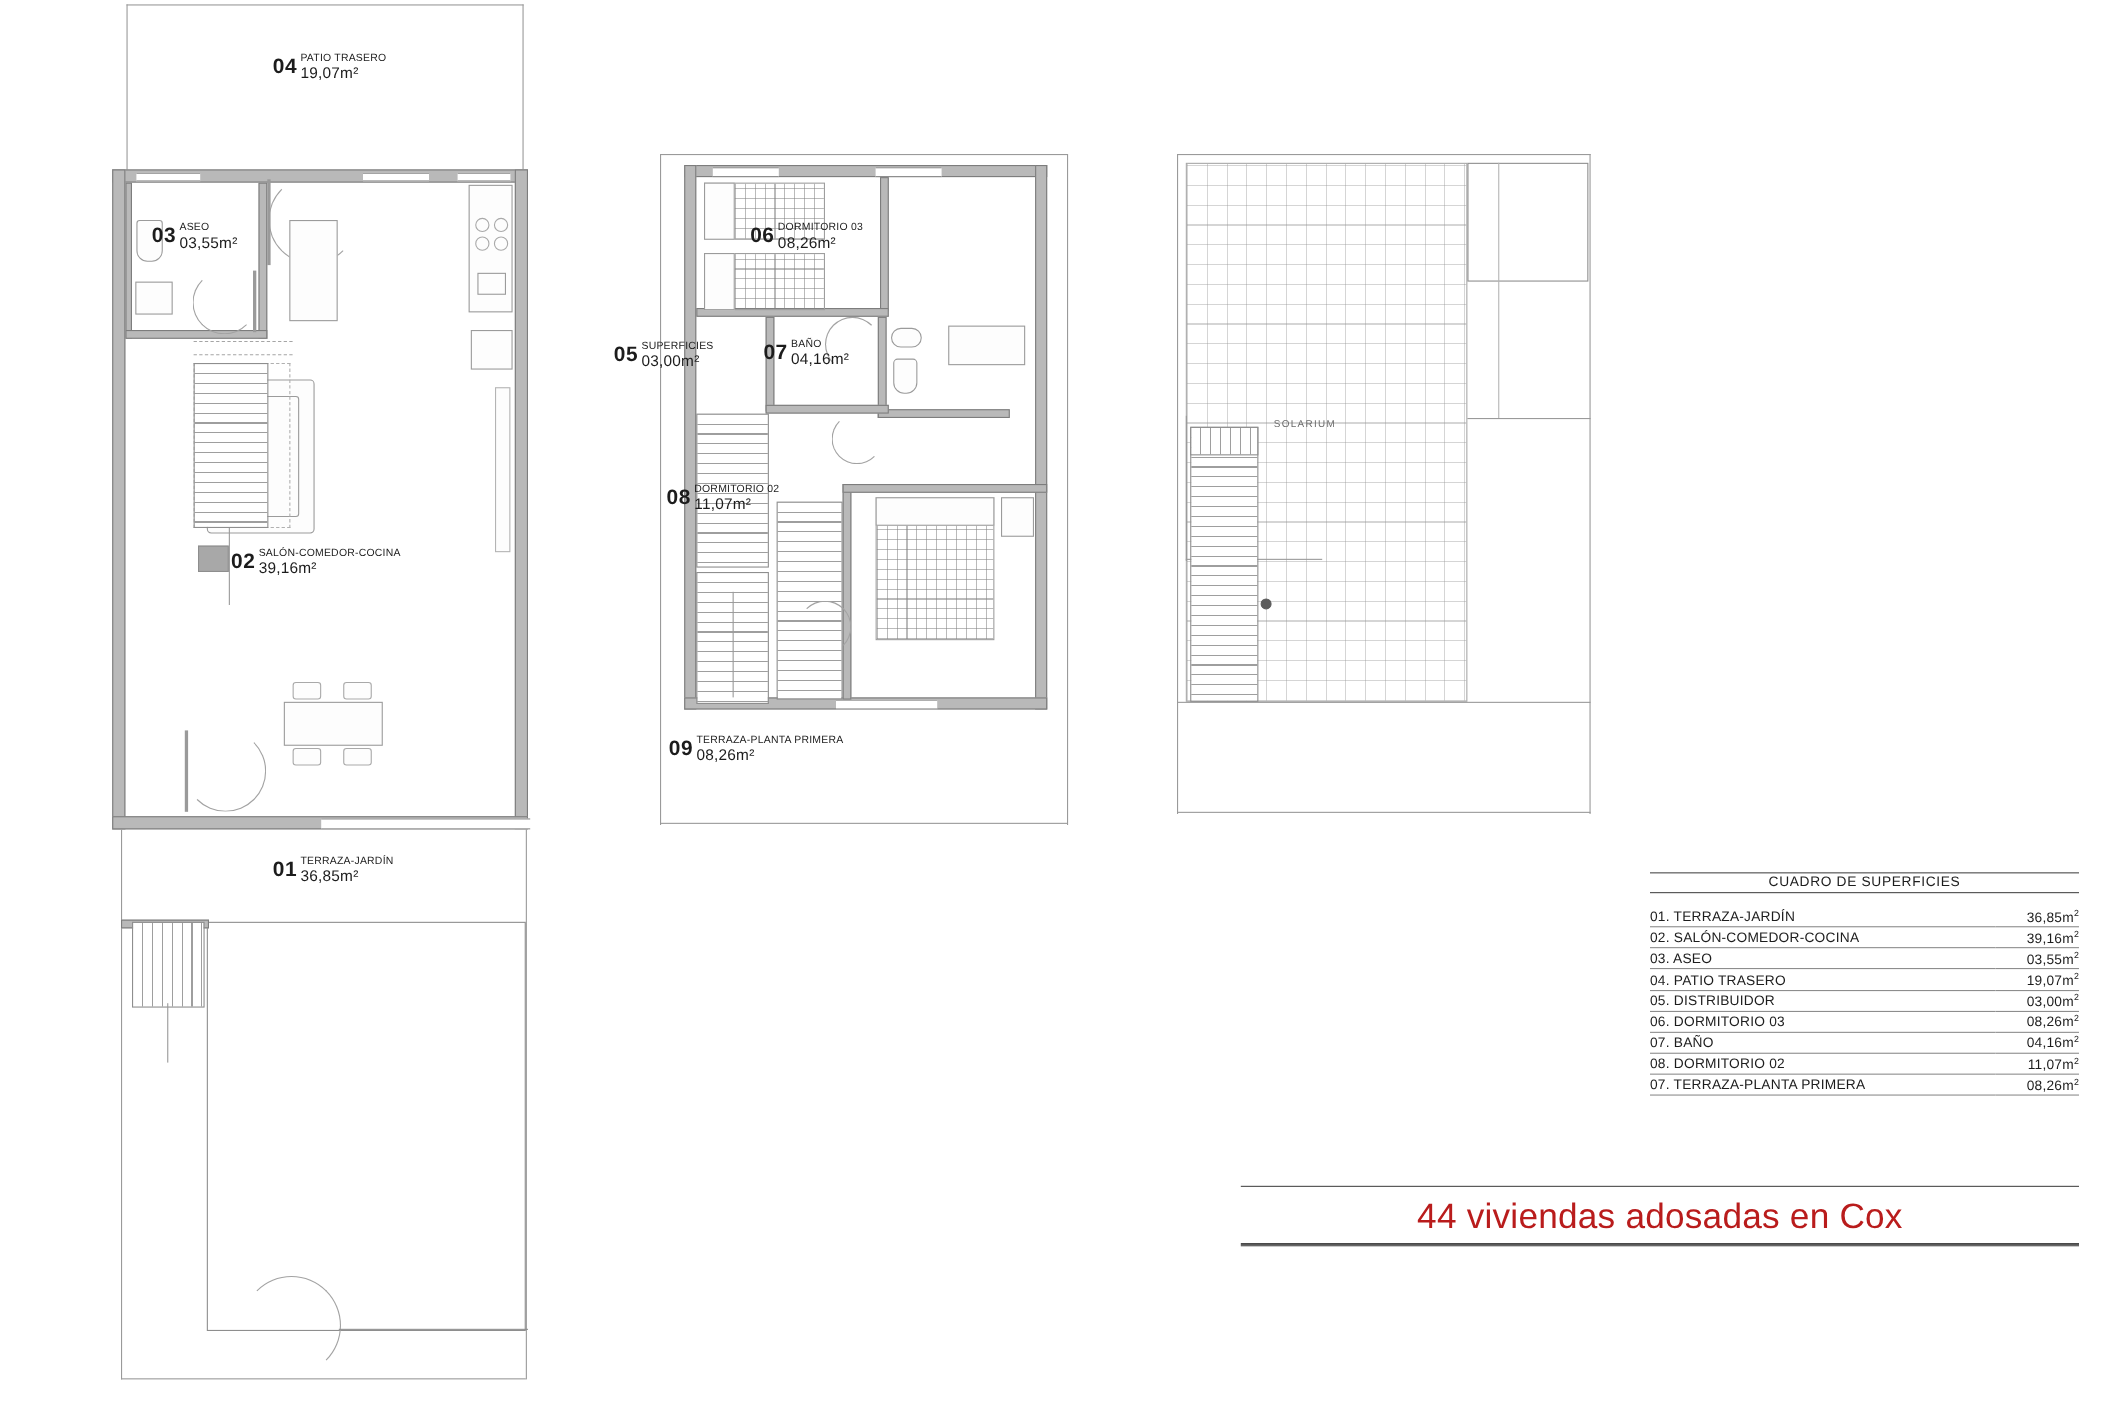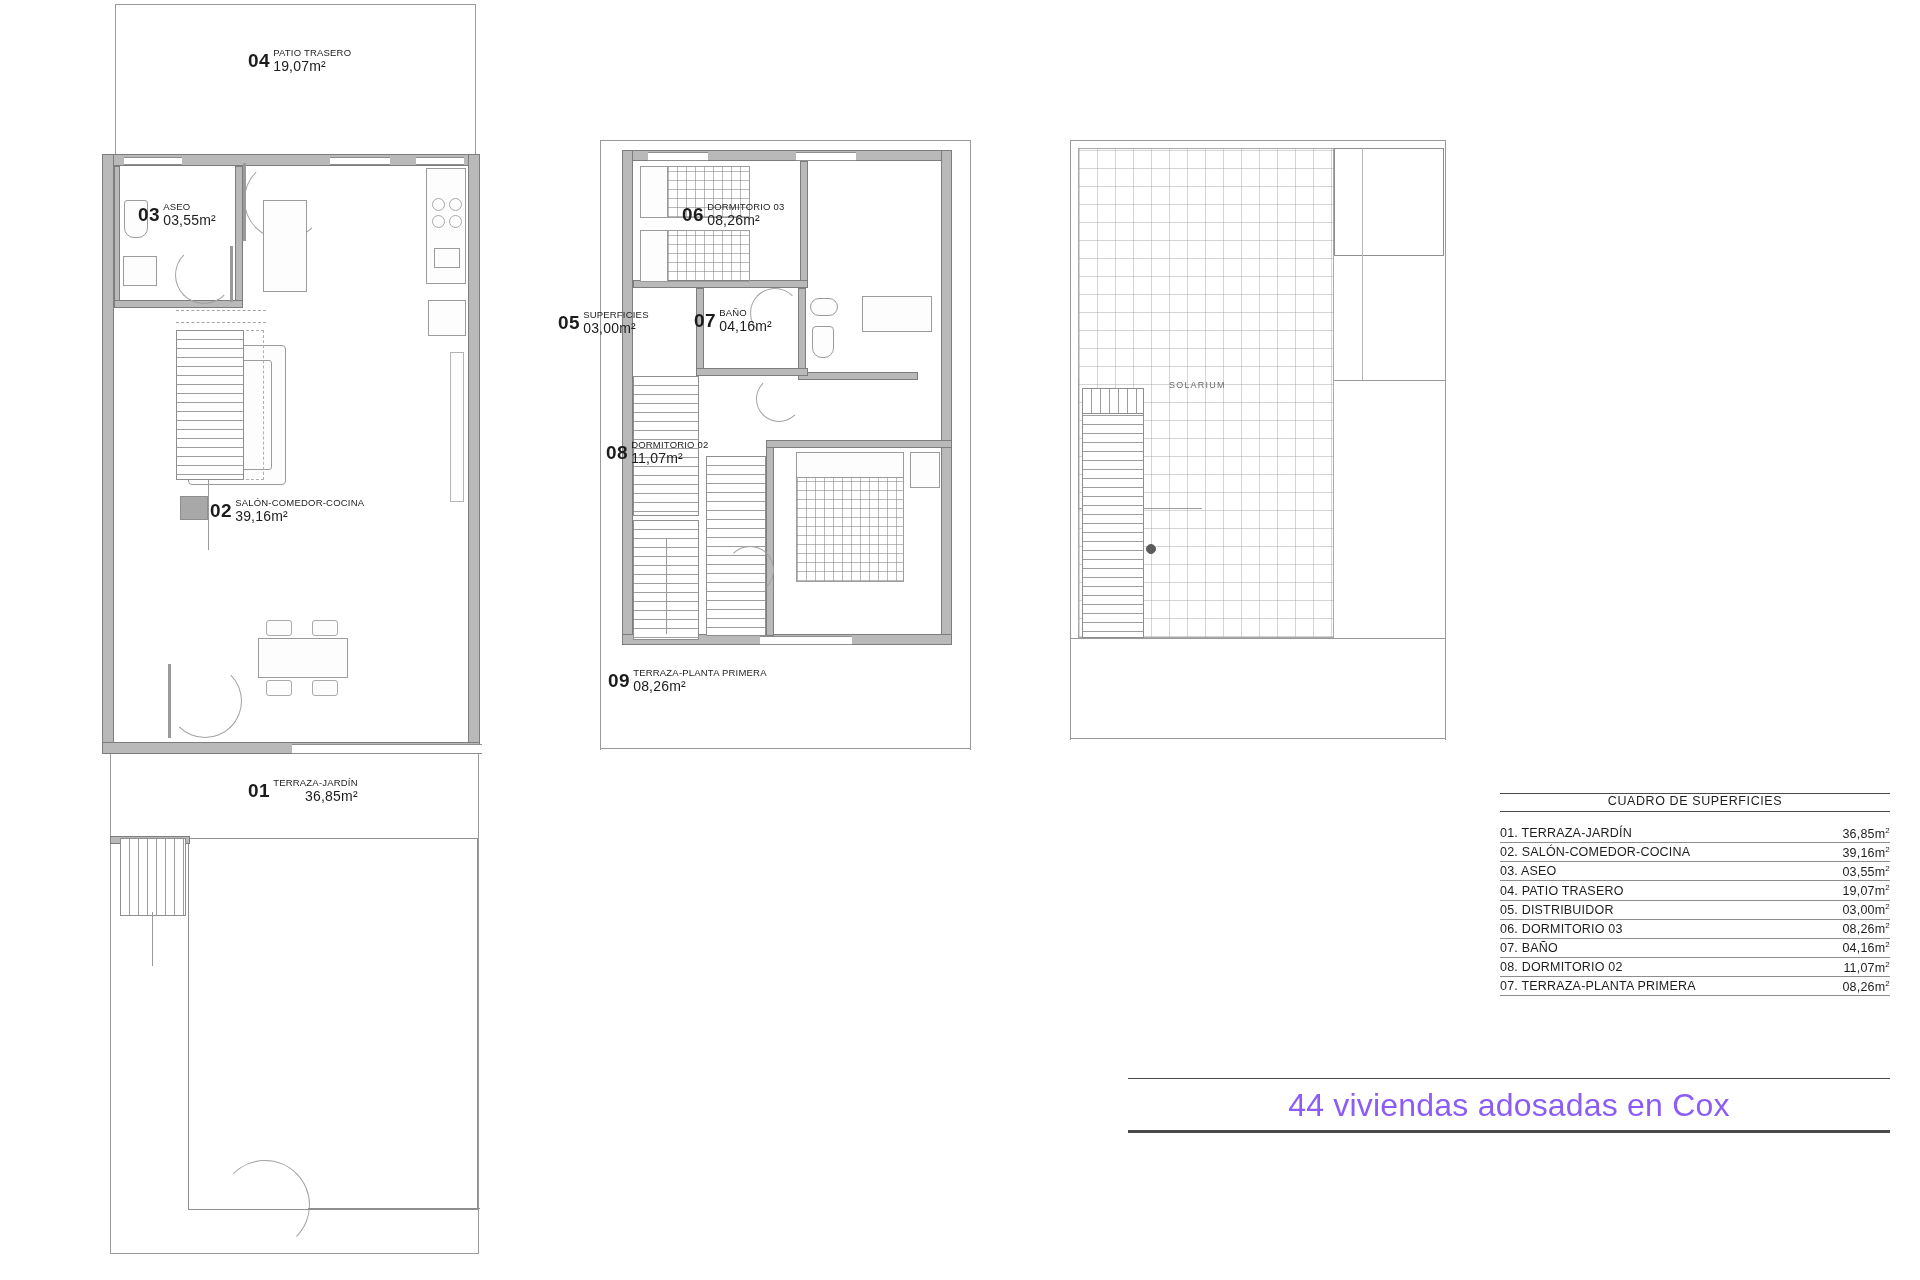--- a/index.html
+++ b/index.html
@@ -155,21 +155,21 @@
   .schedule td.val { text-align: right; white-space: nowrap; }
   .schedule tr.total td { border-bottom: 1px solid #4a4a4a; padding-top: 14px; }
   .schedule sup { font-size: 8px; }
 
   
   .titleblock {
     position: absolute;
     left: 1128px;
     top: 1078px;
     width: 762px;
-    color: #8b5cf6;
+    color: #b91c1c;
   }
   .titleblock .rule { height: 1px; background: #4a4a4a; }
   .titleblock .t-main {
     font-size: 32px;
     text-align: center;
     padding: 8px 0 6px 0;
     letter-spacing: .2px;
   }
   .titleblock .t-row {
     display: flex;
@@ -259,21 +259,21 @@
 
     <div class="lbl" style="left:168px; top:48px;">
       <span class="num">04</span><span class="txtwrap"><span class="nm">PATIO TRASERO</span><span class="ar">19,07m²</span></span>
     </div>
     <div class="lbl" style="left:58px; top:202px;">
       <span class="num">03</span><span class="txtwrap"><span class="nm">ASEO</span><span class="ar">03,55m²</span></span>
     </div>
     <div class="lbl" style="left:130px; top:498px;">
       <span class="num">02</span><span class="txtwrap"><span class="nm">SALÓN-COMEDOR-COCINA</span><span class="ar">39,16m²</span></span>
     </div>
-    <div class="lbl" style="left:168px; top:778px;text-align:right;">
+    <div class="lbl" style="left:168px; top:778px;">
       <span class="num">01</span><span class="txtwrap"><span class="nm">TERRAZA-JARDÍN</span><span class="ar">36,85m²</span></span>
     </div>
   </div>
 
   <div class="plan" style="left:600px; top:140px; width:390px; height:620px;">
 
     <div class="vline" style="left:0px; top:0px; height:610px;"></div>
     <div class="vline" style="left:370px; top:0px; height:610px;"></div>
     <div class="line" style="left:0px; top:0px; width:370px;"></div>
     <div class="line" style="left:0px; top:608px; width:370px;"></div>
@@ -347,21 +347,21 @@
     <div class="line" style="left:264px; top:240px; width:112px;"></div>
     <div class="line" style="left:8px; top:368px; width:124px;"></div>
     <div class="vline" style="left:8px; top:238px; height:132px;"></div>
     <div class="line" style="left:0px; top:498px; width:376px;"></div>
     <div class="vline" style="left:292px; top:8px; height:232px; background:#b5b5b5;"></div>
 
     <div class="stair" style="left:12px; top:248px; width:62px; height:250px;"></div>
     <div class="stair h" style="left:12px; top:248px; width:62px; height:26px;"></div>
     <div class="furn soft" style="left:76px; top:404px; width:10px; height:10px; border-radius:50%; background:#5c5c5c; border-color:#5c5c5c;"></div>
 
-    <div class="solarium-label" style="left:99px; top:240px;text-align:center;">SOLARIUM</div>
+    <div class="solarium-label" style="left:88px; top:240px;text-align:center;">SOLARIUM</div>
   </div>
 
   <div class="schedule">
     <div class="s-top-rule"></div>
     <div class="s-title">CUADRO DE SUPERFICIES</div>
     <table>
       <tbody>
         <tr>
           <td>01. TERRAZA-JARDÍN</td>
           <td class="val"><span>36,85m</span><sup>2</sup></td>

